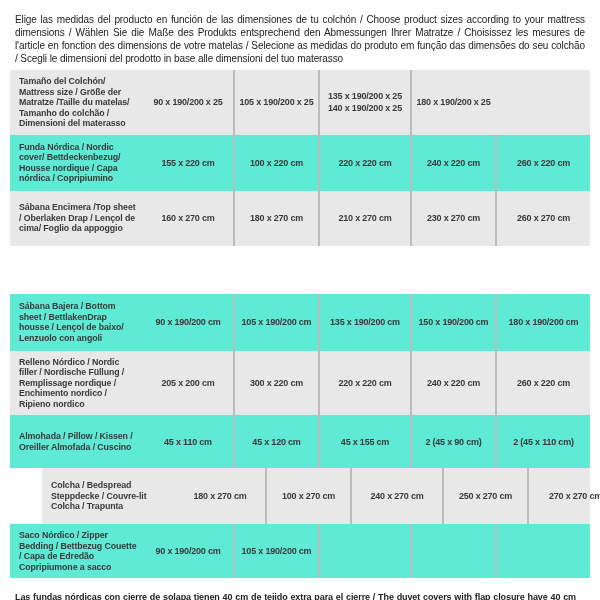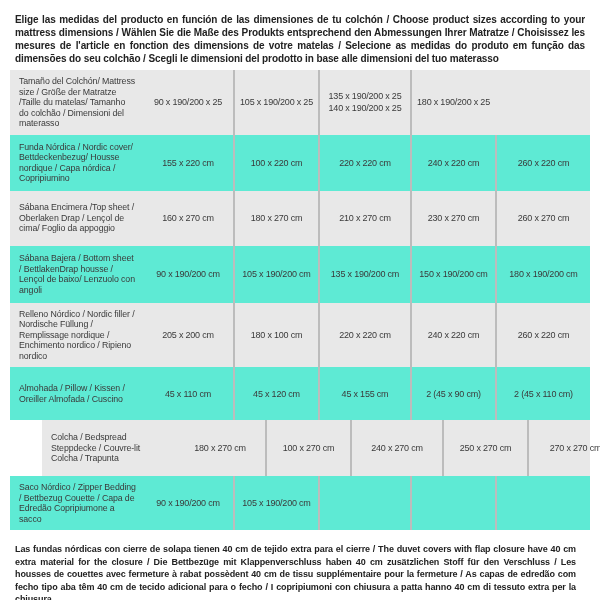--- a/index.html
+++ b/index.html
@@ -12,48 +12,48 @@
     overflow: hidden;
   }
   .page {
     width: 600px;
     height: 600px;
     box-sizing: border-box;
   }
   .top-note {
     margin: 13px 15px 0 15px;
     font-size: 10px;
-    font-weight: bold;
+    font-weight: normal;
     color: #222222;
     line-height: 13px;
     text-align: justify;
     letter-spacing: -0.1px;
   }
   .size-table {
     margin: 5px 10px 0 10px;
     width: 580px;
   }
   .row {
     display: grid;
     grid-template-columns: 133px 90px 85px 92px 85px 95px;
     background: #5eead4;
   }
   .row.shaded { background: #e8e8e8; }
   .row:nth-child(1){ min-height: 57px; }
   .row:nth-child(2){ min-height: 56px; }
   .row:nth-child(3){ min-height: 55px; }
-  .row:nth-child(4){ min-height: 57px; }
+  .row:nth-child(4){ min-height: 57px; margin-top: 48px; }
   .row:nth-child(5){ min-height: 58px; }
   .row:nth-child(6){ min-height: 53px; }
   .row:nth-child(7){ min-height: 56px; margin-left: 32px; }
   .row:nth-child(8){ min-height: 53px; }
   .cell {
     display: flex;
     align-items: center;
-    font-weight: normal;
+    font-weight: bold;
     color: #3a3a3a;
     box-sizing: border-box;
   }
   .cell.label {
     font-size: 8.8px;
     line-height: 10.5px;
     padding: 6px 6px 6px 9px;
     justify-content: flex-start;
     text-align: left;
     letter-spacing: -0.1px;
@@ -121,21 +121,21 @@
       <div class="cell val">90 x 190/200 cm</div>
       <div class="cell val sep">105 x 190/200 cm</div>
       <div class="cell val sep">135 x 190/200 cm</div>
       <div class="cell val sep">150 x 190/200 cm</div>
       <div class="cell val sep">180 x 190/200 cm</div>
     </div>
 
     <div class="row shaded">
       <div class="cell label">Relleno Nórdico / Nordic filler / Nordische Füllung / Remplissage nordique / Enchimento nordico / Ripieno nordico</div>
       <div class="cell val">205 x 200 cm</div>
-      <div class="cell val sep">180 x 100 cm</div>
+      <div class="cell val sep">300 x 220 cm</div>
       <div class="cell val sep">220 x 220 cm</div>
       <div class="cell val sep">240 x 220 cm</div>
       <div class="cell val sep">260 x 220 cm</div>
     </div>
 
     <div class="row">
       <div class="cell label">Almohada / Pillow / Kissen / Oreiller Almofada / Cuscino</div>
       <div class="cell val">45 x 110 cm</div>
       <div class="cell val sep">45 x 120 cm</div>
       <div class="cell val sep">45 x 155 cm</div>

